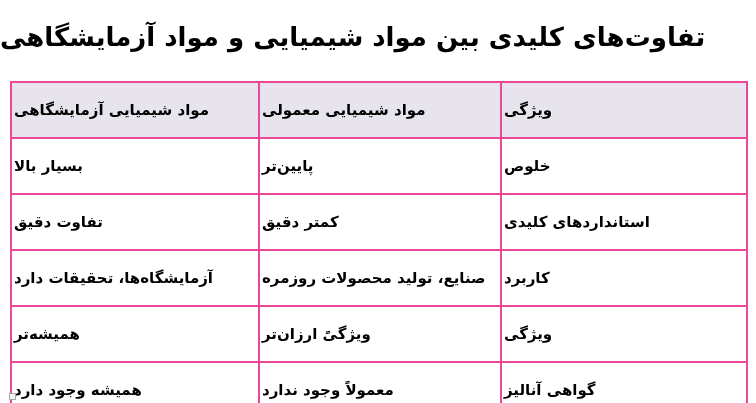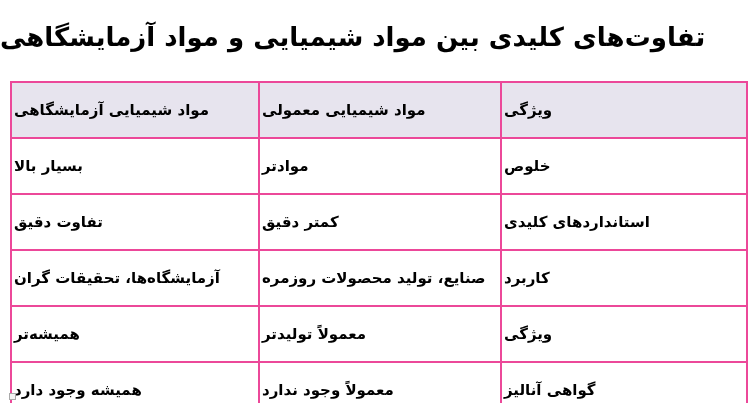--- a/index.html
+++ b/index.html
@@ -77,36 +77,36 @@
   <thead>
     <tr>
       <th>ویژگی</th>
       <th>مواد شیمیایی معمولی</th>
       <th>مواد شیمیایی آزمایشگاهی</th>
     </tr>
   </thead>
   <tbody>
     <tr>
       <td>خلوص</td>
-      <td>مواد‌تر</td>
+      <td>پایین‌تر</td>
       <td>بسیار بالا</td>
     </tr>
     <tr>
       <td>استانداردهای کلیدی</td>
       <td>کمتر دقیق</td>
       <td>تفاوت دقیق</td>
     </tr>
     <tr>
       <td>کاربرد</td>
       <td>صنایع، تولید محصولات روزمره</td>
-      <td>آزمایشگاه‌ها، تحقیقات گران</td>
+      <td>آزمایشگاه‌ها، تحقیقات دارد</td>
     </tr>
     <tr>
       <td>ویژگی</td>
-      <td>معمولاً تولید‌تر</td>
+      <td>ویژگیً ارزان‌تر</td>
       <td>همیشه‌تر</td>
     </tr>
     <tr>
       <td>گواهی آنالیز</td>
       <td>معمولاً وجود ندارد</td>
       <td>همیشه وجود دارد</td>
     </tr>
   </tbody>
 </table>
 

